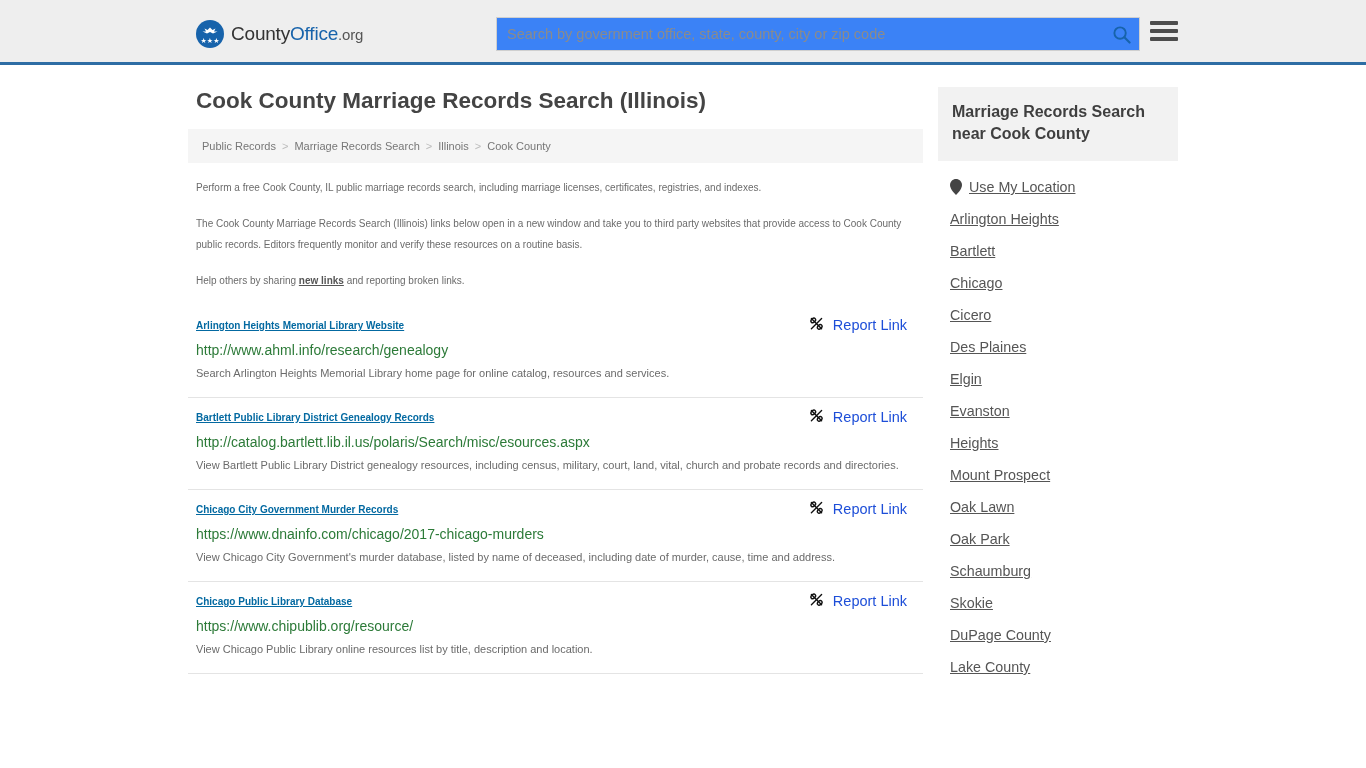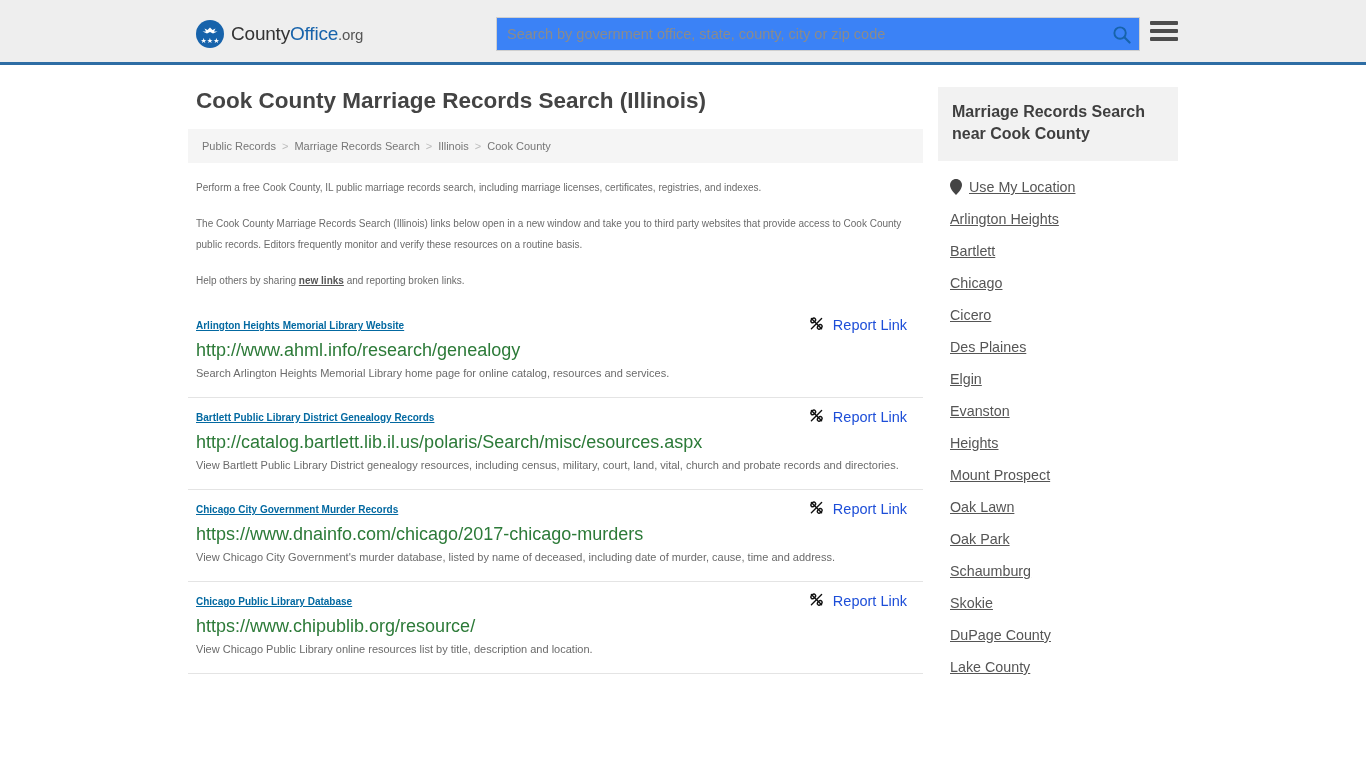--- a/index.html
+++ b/index.html
@@ -164,21 +164,21 @@
     flex: none;
     margin-top: 1px;
     padding-right: 8px;
   }
   .report-link .rl-text {
     font-size: 14.5px;
     color: #1d4ed8;
   }
   .result-url {
     display: block;
-    font-size: 18px;
+    font-size: 14px;
     color: #2c7a38;
     line-height: 20px;
     margin-top: 4px;
     text-decoration: none;
     word-break: break-all;
   }
   .result-desc {
     font-size: 11px;
     color: #6b6b6b;
     line-height: 24px;

